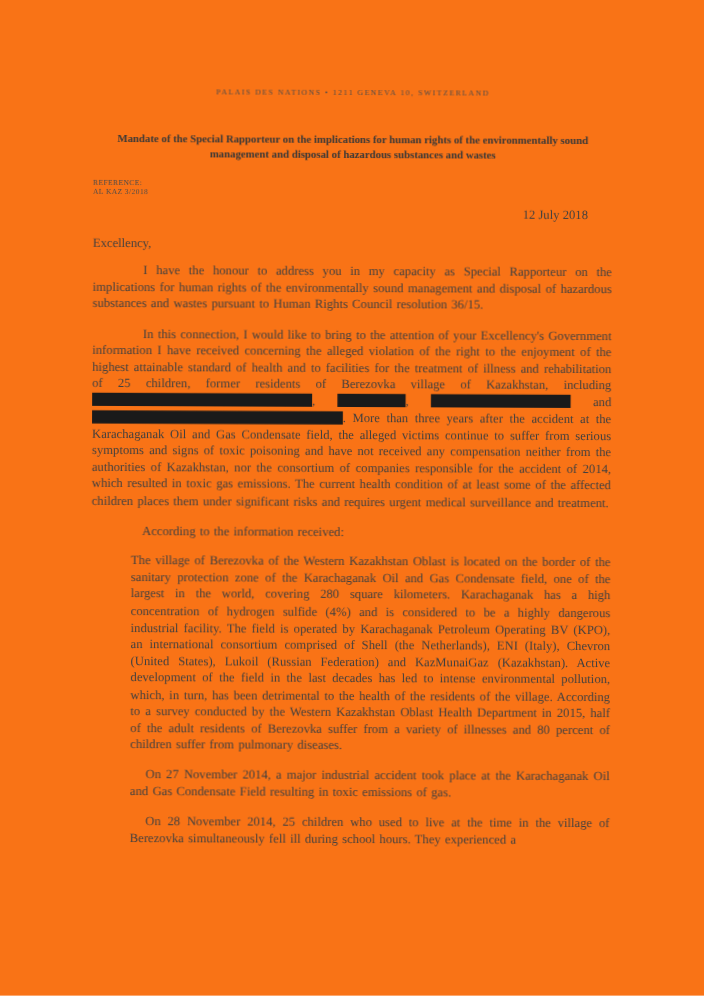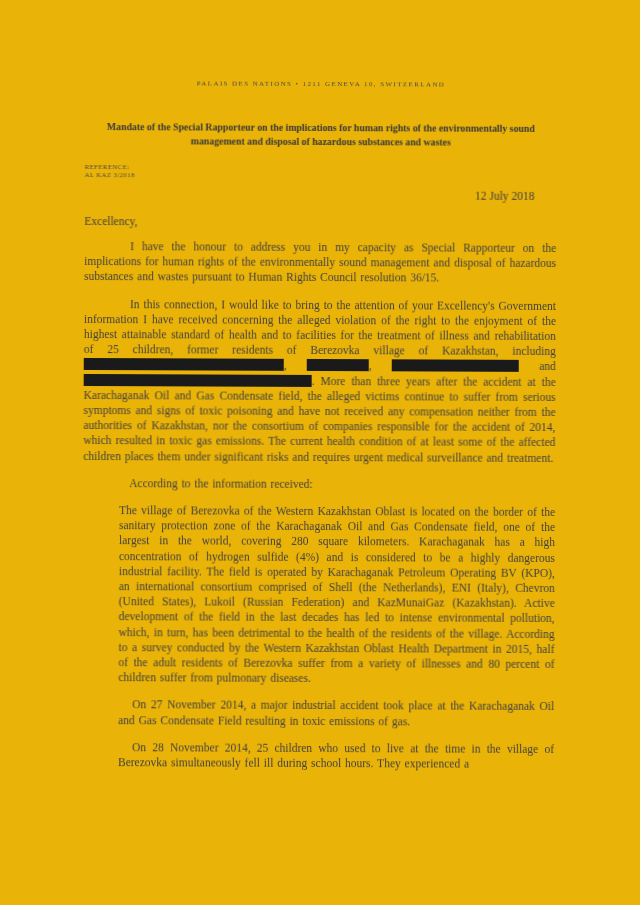--- a/index.html
+++ b/index.html
@@ -1,19 +1,19 @@
 <!DOCTYPE html>
 <html><head>
 <meta charset="utf-8">
 <style>
   html,body { margin:0; padding:0; }
   .page {
     position:relative;
     width:640px; height:905px;
-    background:#eab308;
+    background:#f97316;
     overflow:hidden;
     font-family:"Liberation Serif","DejaVu Serif",serif;
   }
   .letter {
     position:absolute;
     left:85px; top:80px; width:472px;
     color:#3f3f3f;
     filter: blur(0.3px);
     transform: rotate(0.25deg);
     transform-origin: 50% 0;

